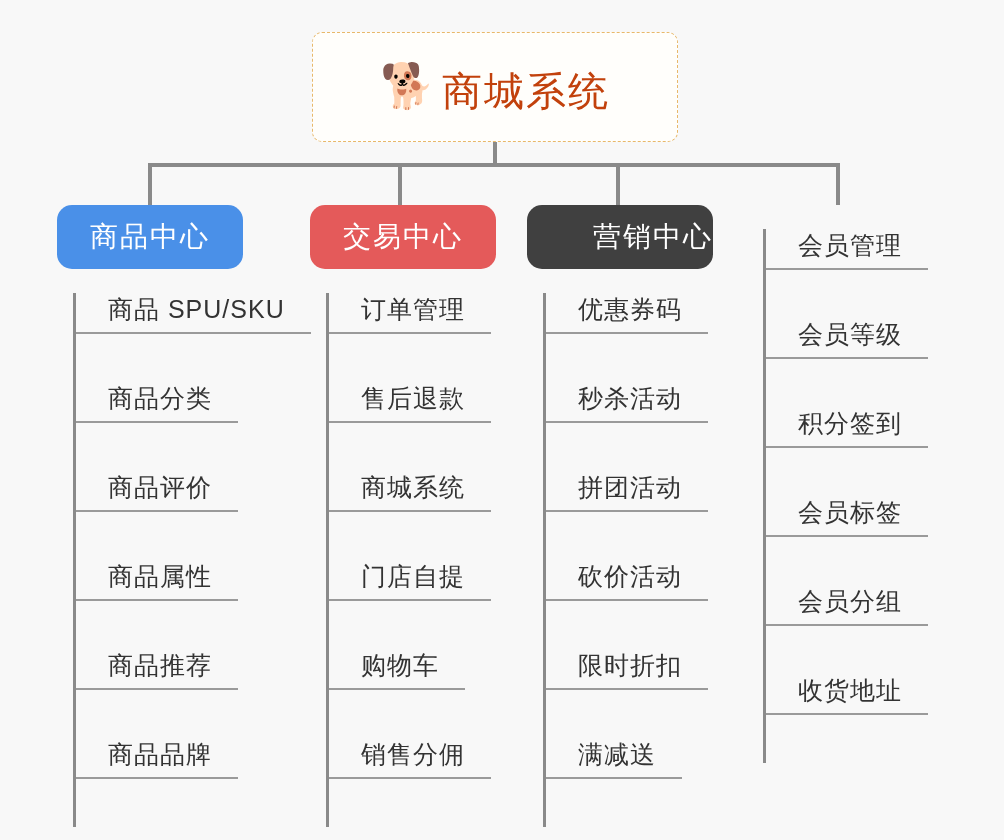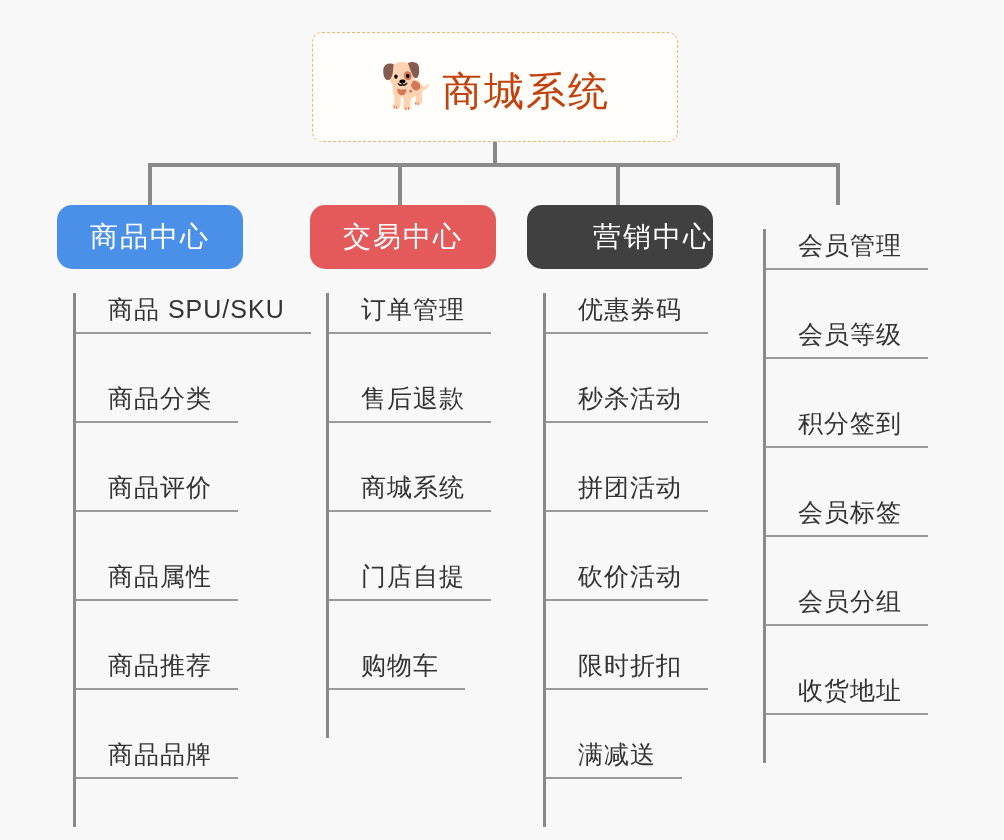--- a/index.html
+++ b/index.html
@@ -182,20 +182,23 @@
         </div>
       <div class="item">
           <span class="item-label">商城系统</span>
         </div>
       <div class="item">
           <span class="item-label">门店自提</span>
         </div>
       <div class="item">
           <span class="item-label">购物车</span>
         </div>
+      <div class="item">
+          <span class="item-label">销售分佣</span>
+        </div>
     </div>
   </div>
 
   <div class="column col-3">
     <div class="cat-header" style="background: #404040; justify-content: flex-end;">
       <span>营销中心</span>
     </div>
     <div class="item-list">
       <div class="item">
           <span class="item-label">优惠券码</span>

